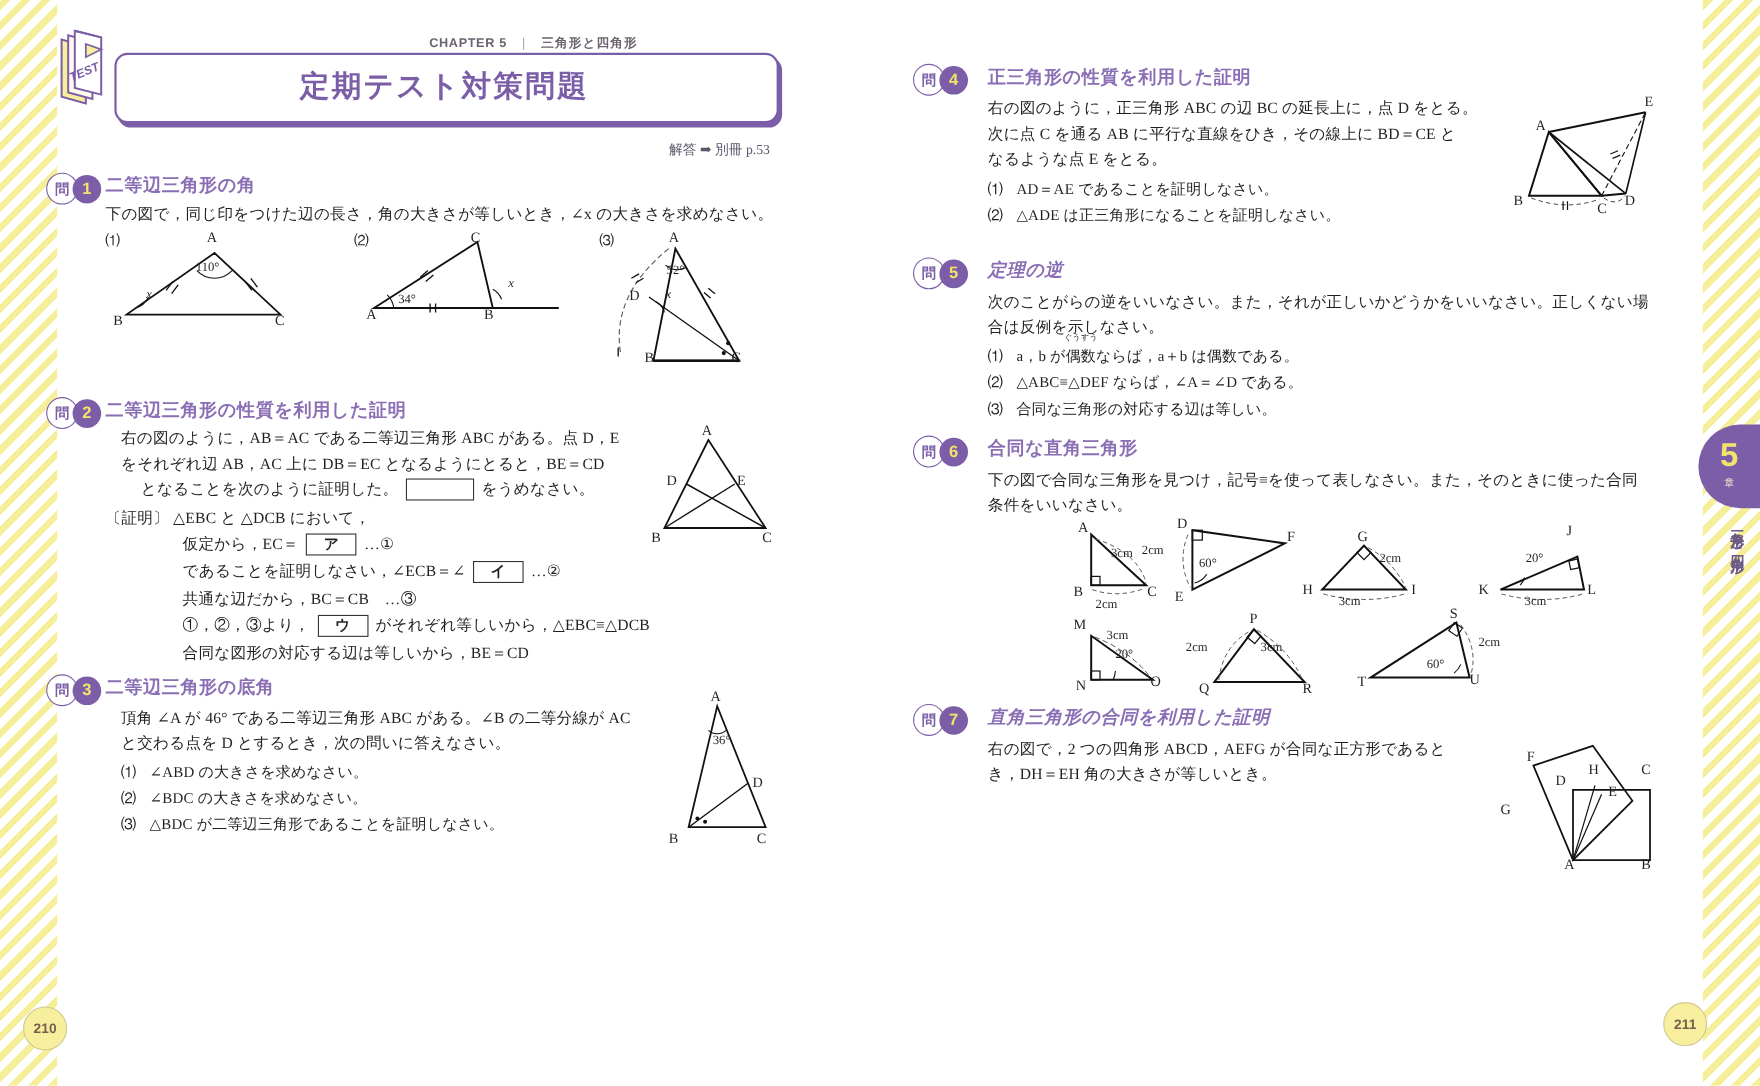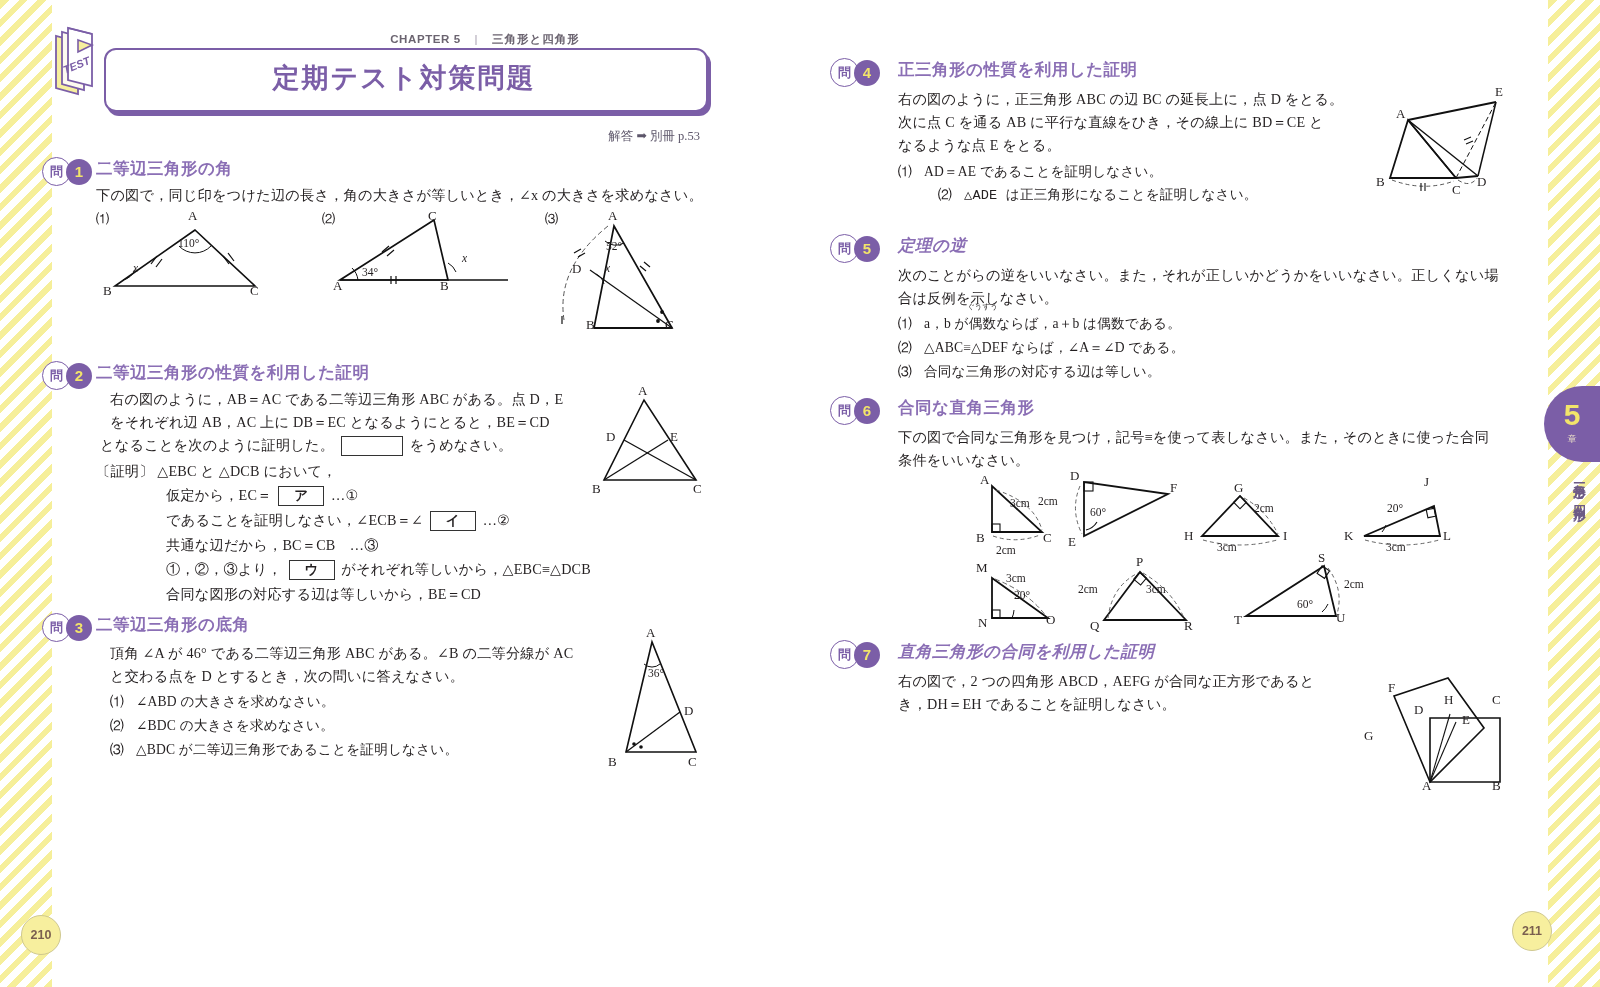--- a/index.html
+++ b/index.html
@@ -230,21 +230,21 @@
   <div class="lbl sm" style="left:606px;top:240px;">52°</div>
   <div class="lbl it sm" style="left:605px;top:262px;">x</div>
 
   <div class="qnum" style="left:42px;top:361px;">
     <div class="mon">問</div>
     <div class="num">2</div>
   </div>
   <div class="qtitle" style="left:96px;top:362px;">二等辺三角形の性質を利用した証明</div>
   <div class="qbody" style="left:110px;top:388px;width:500px;">右の図のように，AB＝AC である二等辺三角形 ABC がある。点 D，E</div>
   <div class="qbody" style="left:110px;top:411px;width:500px;">をそれぞれ辺 AB，AC 上に DB＝EC となるようにとると，BE＝CD</div>
-  <div class="qbody" style="left:100px;top:434px;width:520px;">
+  <div class="qbody" style="left:128px;top:434px;width:520px;">
     <span>となることを次のように証明した。</span>
     <span class="blank-box empty">&nbsp;</span>
     <span>をうめなさい。</span>
   </div>
   <div class="qbody reg" style="left:96px;top:460px;">〔証明〕 △EBC と △DCB において，</div>
 
   <div class="qbody reg" style="left:166px;top:484px;">
     <span>仮定から，EC＝</span>
     <span class="blank-box">ア</span>
     <span>…①</span>
@@ -308,21 +308,21 @@
     <div class="mon">問</div>
     <div class="num">4</div>
   </div>
   <div class="qtitle" style="left:898px;top:59px;">正三角形の性質を利用した証明</div>
   <div class="qbody" style="left:898px;top:88px;width:510px;">右の図のように，正三角形 ABC の辺 BC の延長上に，点 D をとる。</div>
   <div class="qbody" style="left:898px;top:111px;width:510px;">次に点 C を通る AB に平行な直線をひき，その線上に BD＝CE と</div>
   <div class="qbody" style="left:898px;top:134px;width:510px;">なるような点 E をとる。</div>
   <div class="qbody sub" style="left:898px;top:160px;">
     <span class="mk">⑴</span><span>AD＝AE であることを証明しなさい。</span>
   </div>
-  <div class="qbody sub" style="left:938px;top:184px;font-family:Liberation Mono, monospace;">
+  <div class="qbody sub" style="left:898px;top:184px;">
     <span class="mk">⑵</span><span>△ADE は正三角形になることを証明しなさい。</span>
   </div>
 
   <svg class="fig" style="left:1380px;top:88px;" width="130" height="110">
     <polygon points="28,32 10,90 76,90" fill="none" stroke="#111" stroke-width="1.8"></polygon>
     <line x1="28" y1="32" x2="116" y2="14" stroke="#111" stroke-width="1.8"></line>
     <line x1="116" y1="14" x2="98" y2="88" stroke="#111" stroke-width="1.5"></line>
     <line x1="76" y1="90" x2="98" y2="88" stroke="#111" stroke-width="1.8"></line>
     <line x1="28" y1="32" x2="98" y2="88" stroke="#111" stroke-width="1.5"></line>
     <line x1="28" y1="32" x2="76" y2="90" stroke="#111" stroke-width="1.5"></line>
@@ -448,21 +448,21 @@
   <div class="lbl" style="left:1336px;top:610px;">U</div>
   <div class="lbl sm" style="left:1344px;top:578px;">2cm</div>
   <div class="lbl sm" style="left:1297px;top:598px;">60°</div>
 
   <div class="qnum" style="left:830px;top:640px;">
     <div class="mon">問</div>
     <div class="num">7</div>
   </div>
   <div class="qtitle" style="left:898px;top:641px;font-style:italic;">直角三角形の合同を利用した証明</div>
   <div class="qbody" style="left:898px;top:670px;width:510px;">右の図で，2 つの四角形 ABCD，AEFG が合同な正方形であると</div>
-  <div class="qbody" style="left:898px;top:693px;width:510px;">き，DH＝EH であることを証明しなさい。</div>
+  <div class="qbody" style="left:898px;top:693px;width:510px;">き，DH＝EH 角の大きさが等しいとき。</div>
 
   <svg class="fig" style="left:1380px;top:672px;" width="140" height="122">
     <polygon points="50,46 120,46 120,110 50,110" fill="none" stroke="#111" stroke-width="1.6"></polygon>
     <polygon points="50,110 14,24 68,6 104,56" fill="none" stroke="#111" stroke-width="1.6"></polygon>
     <line x1="50" y1="110" x2="70" y2="42" stroke="#111" stroke-width="1.1"></line>
     <line x1="50" y1="110" x2="76" y2="50" stroke="#111" stroke-width="1.1"></line>
   </svg>
   <div class="lbl" style="left:1388px;top:680px;">F</div>
   <div class="lbl" style="left:1364px;top:728px;">G</div>
   <div class="lbl" style="left:1414px;top:702px;">D</div>

